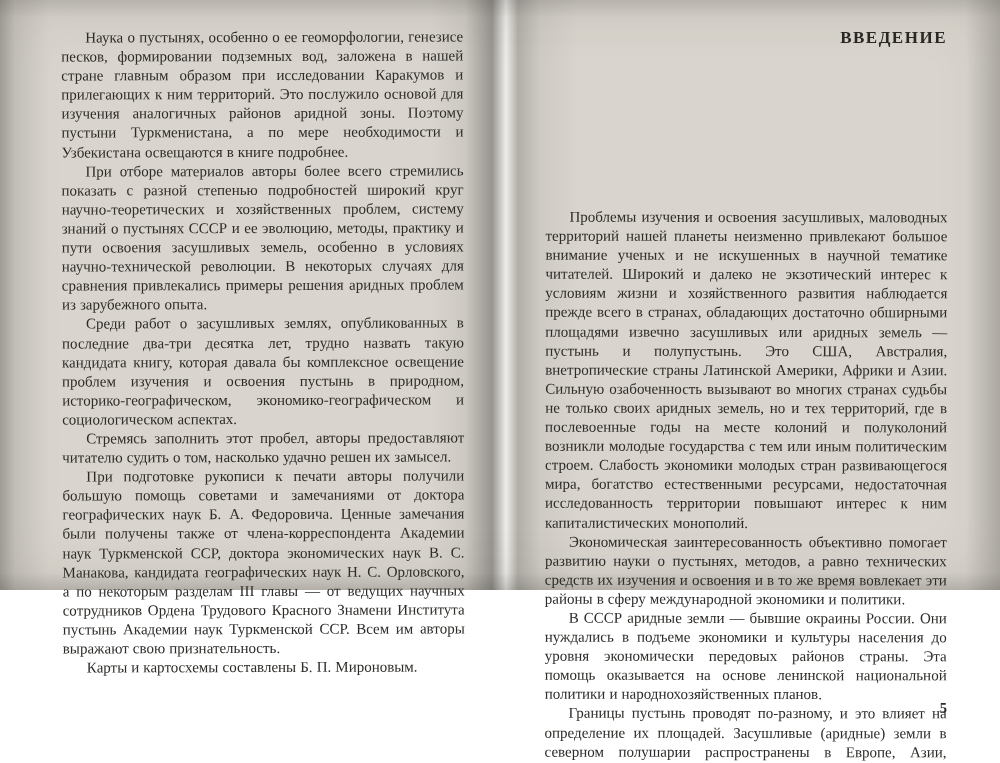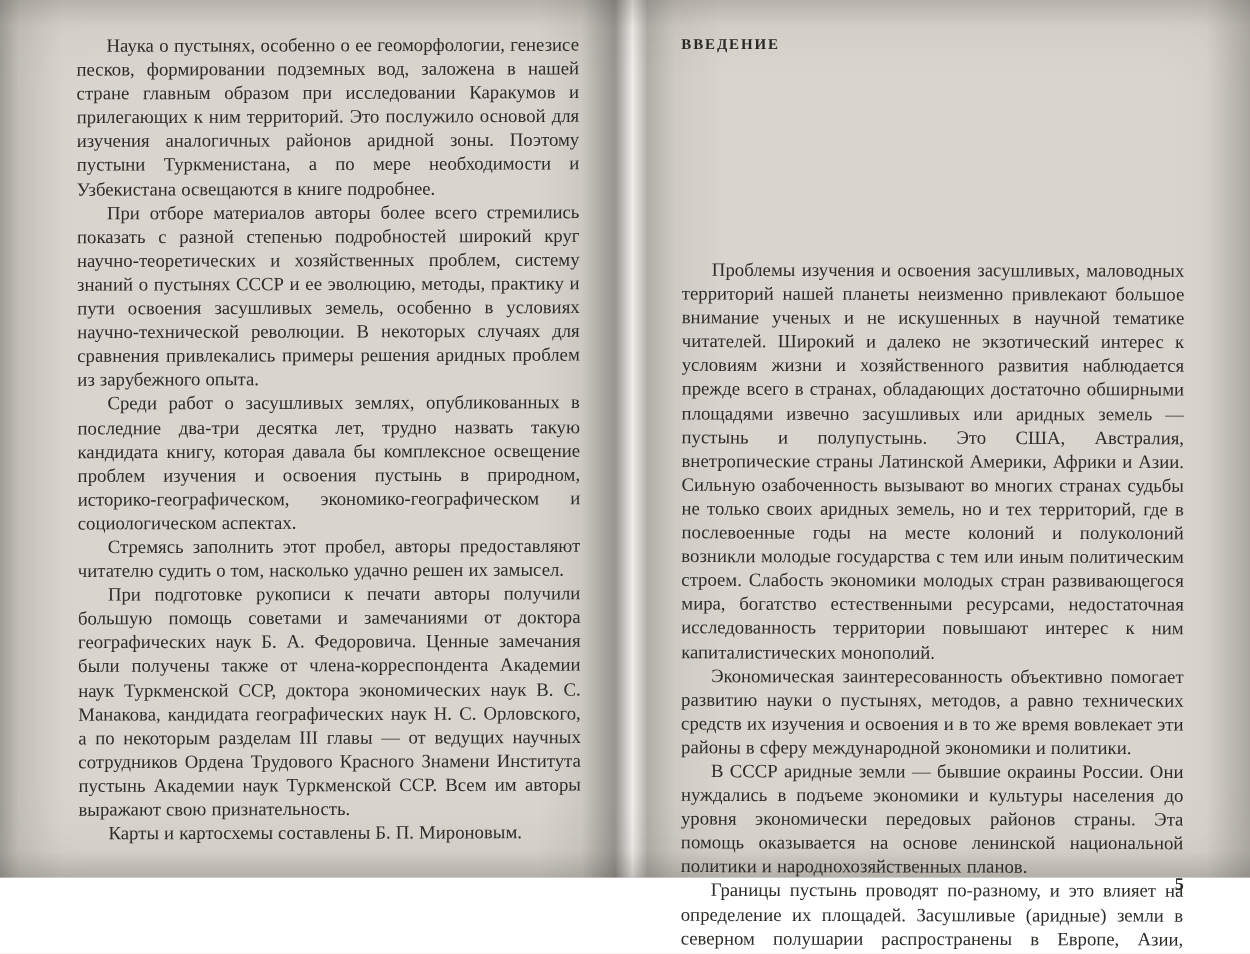--- a/index.html
+++ b/index.html
@@ -7,21 +7,21 @@
     padding: 0;
     width: 1000px;
     height: 763px;
     overflow: hidden;
     font-family: "Liberation Serif", "DejaVu Serif", serif;
   }
 
   .book {
     position: relative;
     width: 1000px;
-    height: 702px;
+    height: 590px;
     background:
       linear-gradient(180deg, rgba(0,0,0,0.10) 0%, rgba(0,0,0,0) 3%,
                       rgba(0,0,0,0) 97%, rgba(0,0,0,0.12) 100%),
       linear-gradient(90deg,
         rgba(0,0,0,0.22) 0%, rgba(0,0,0,0.07) 1.5%, rgba(0,0,0,0) 5%,
         rgba(0,0,0,0) 43%, rgba(0,0,0,0.06) 46.5%, rgba(0,0,0,0.30) 49.2%,
         rgba(255,255,255,0.55) 50.6%, rgba(0,0,0,0.18) 51.8%, rgba(0,0,0,0.05) 54%,
         rgba(0,0,0,0) 58%,
         rgba(0,0,0,0) 96.5%, rgba(0,0,0,0.16) 100%),
       #d9d5ce;
@@ -60,23 +60,23 @@
     top: 208px;
     width: 402px;
     transform: rotate(0.1deg);
   }
 
   .chapter-heading {
     position: absolute;
     left: 545px;
     top: 28px;
     width: 402px;
-    text-align: left;
+    text-align: right;
     font-weight: bold;
-    font-size: 12px;
+    font-size: 17px;
     letter-spacing: 1.5px;
     color: #2a2825;
   }
 
   .page-number {
     position: absolute;
     left: 895px;
     top: 700px;
     width: 52px;
     text-align: right;

